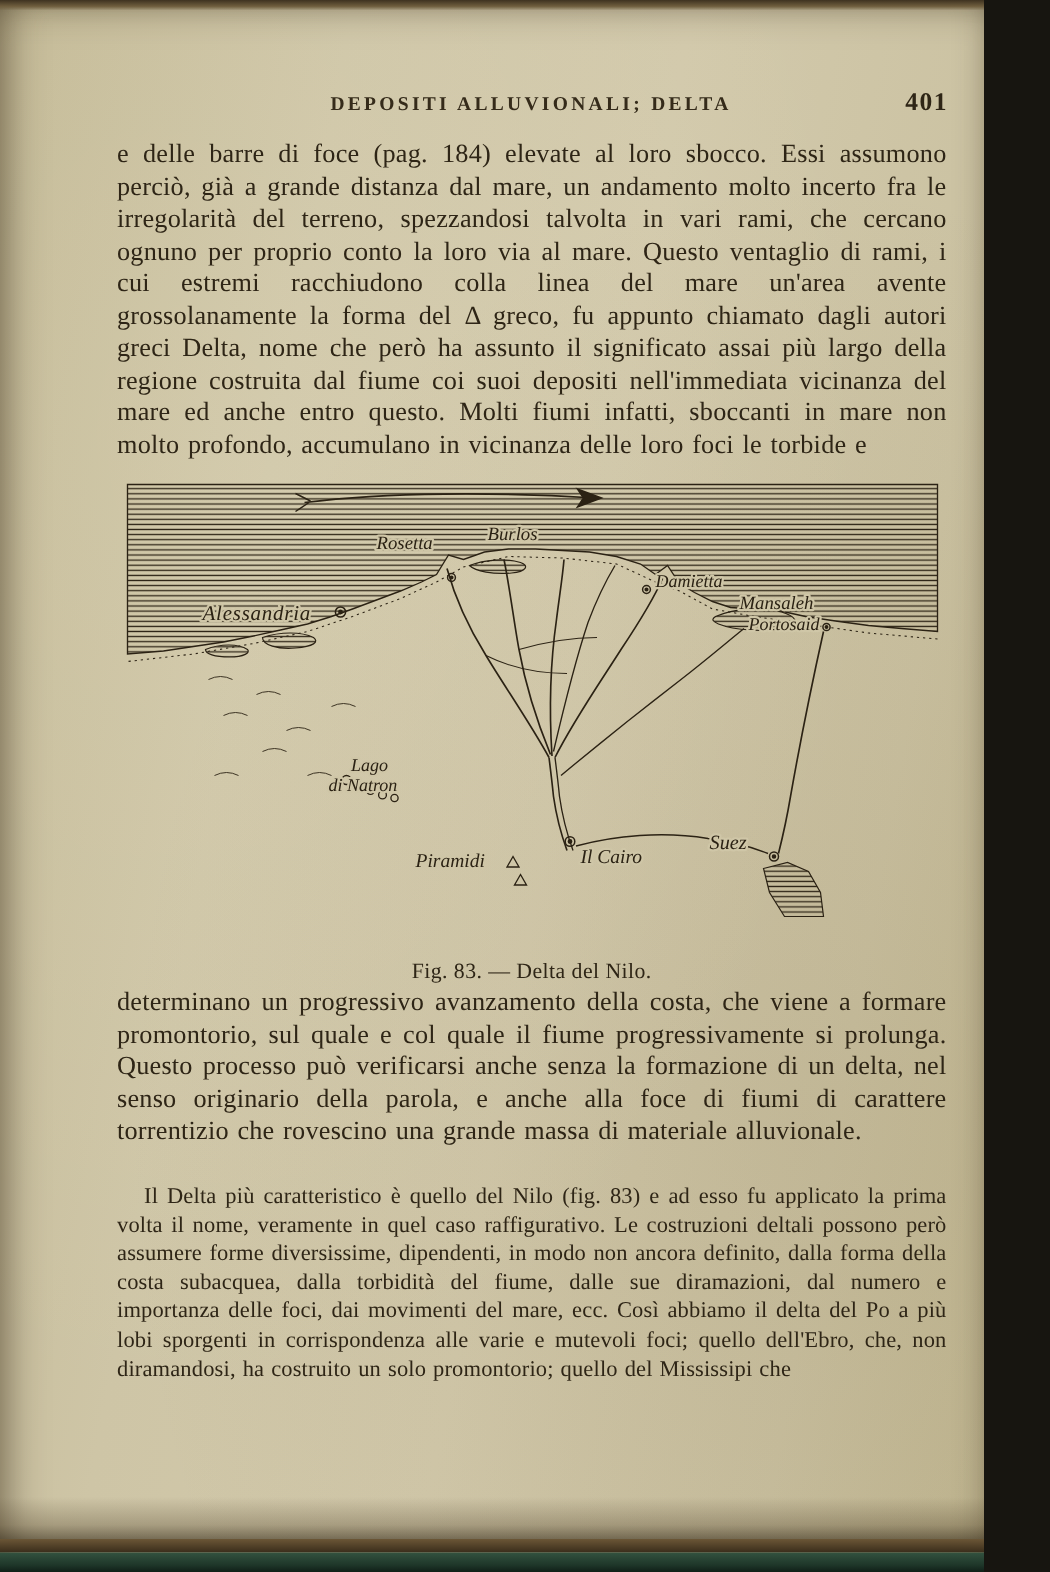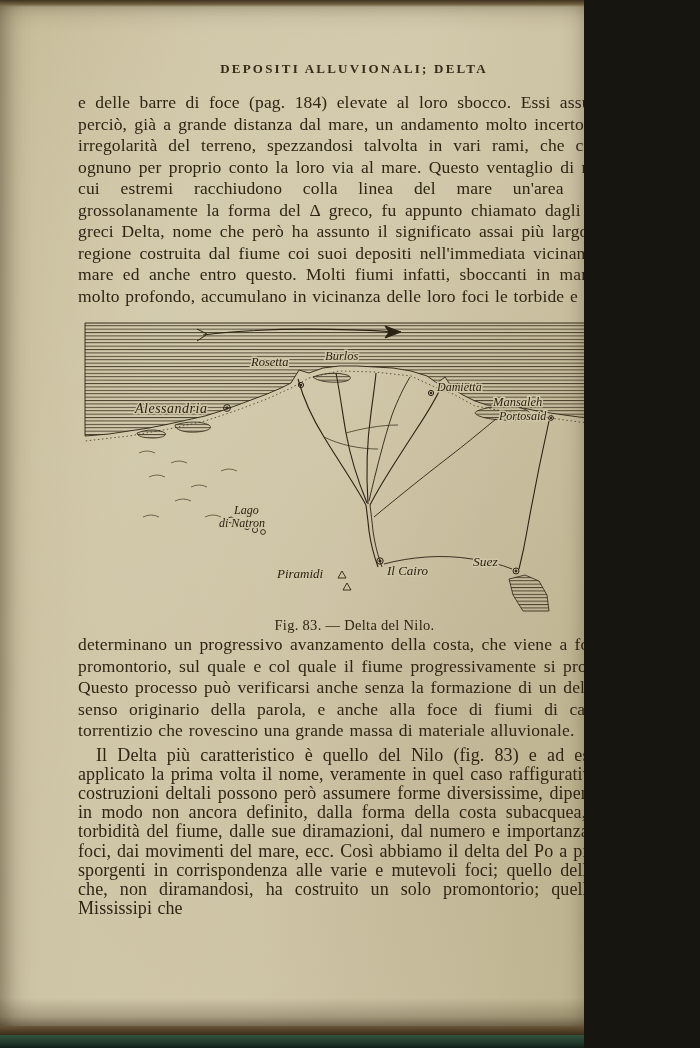--- a/index.html
+++ b/index.html
@@ -1,20 +1,20 @@
 <!DOCTYPE html>
 <html lang="it"><head>
 <meta charset="utf-8">
 <style>
   * { margin:0; padding:0; box-sizing:border-box; }
   html,body { width:700px; height:1048px; }
   body { background:#171510; font-family:"Liberation Serif", serif; }
 
   .page {
-    position:relative; width:584px; height:1048px; overflow:hidden;
+    position:relative; width:656px; height:1048px; overflow:hidden;
     color:#2e2516;
     background:
       radial-gradient(ellipse at 22% 28%, rgba(255,250,228,.12), transparent 62%),
       radial-gradient(ellipse at 82% 72%, rgba(118,98,58,.12), transparent 60%),
       linear-gradient(100deg,#c2b894 0%,#cec5a6 28%,#d2c9ab 55%,#cbc2a2 82%,#c2b893 100%);
     box-shadow: inset 20px 0 26px -16px rgba(58,46,26,.55),
                 inset -14px 0 22px -16px rgba(58,46,26,.35),
                 inset 0 20px 26px -18px rgba(58,46,26,.55);
   }
 
@@ -33,24 +33,24 @@
   .page-num { position:absolute; right:-2px; top:-3px; font-size:17px; font-weight:600;
     letter-spacing:1px; }
 
   .text-block { position:absolute; top:92px; left:78px; width:553px; }
 
   p.body-par { font-size:17.5px; line-height:21.5px; text-align:justify;
     letter-spacing:.15px; word-spacing:1.2px; }
   .it { }
 
   figure.map-figure { margin:14px auto 0 auto; width:552px; text-align:center; }
-  figcaption { margin-top:0; font-size:14.5px; letter-spacing:.3px; color:#2e2516; }
+  figcaption { margin-top:22px; font-size:14.5px; letter-spacing:.3px; color:#2e2516; }
 
   p.after-fig { }
-  p.small-par { margin-top:4px; font-size:18px; line-height:19.2px;
+  p.small-par { margin-top:24px; font-size:15px; line-height:19.2px;
     text-align:justify; text-indent:18px; letter-spacing:.1px; word-spacing:.8px; }
 
   svg text { font-family:"Liberation Serif", serif; font-style:italic; fill:#2b2214;
     paint-order:stroke; stroke:#cfc6a7; stroke-width:3px; stroke-linejoin:round; }
 </style>
 </head>
 <body>
 
 <div class="page">
   <div class="edge-top"></div>

